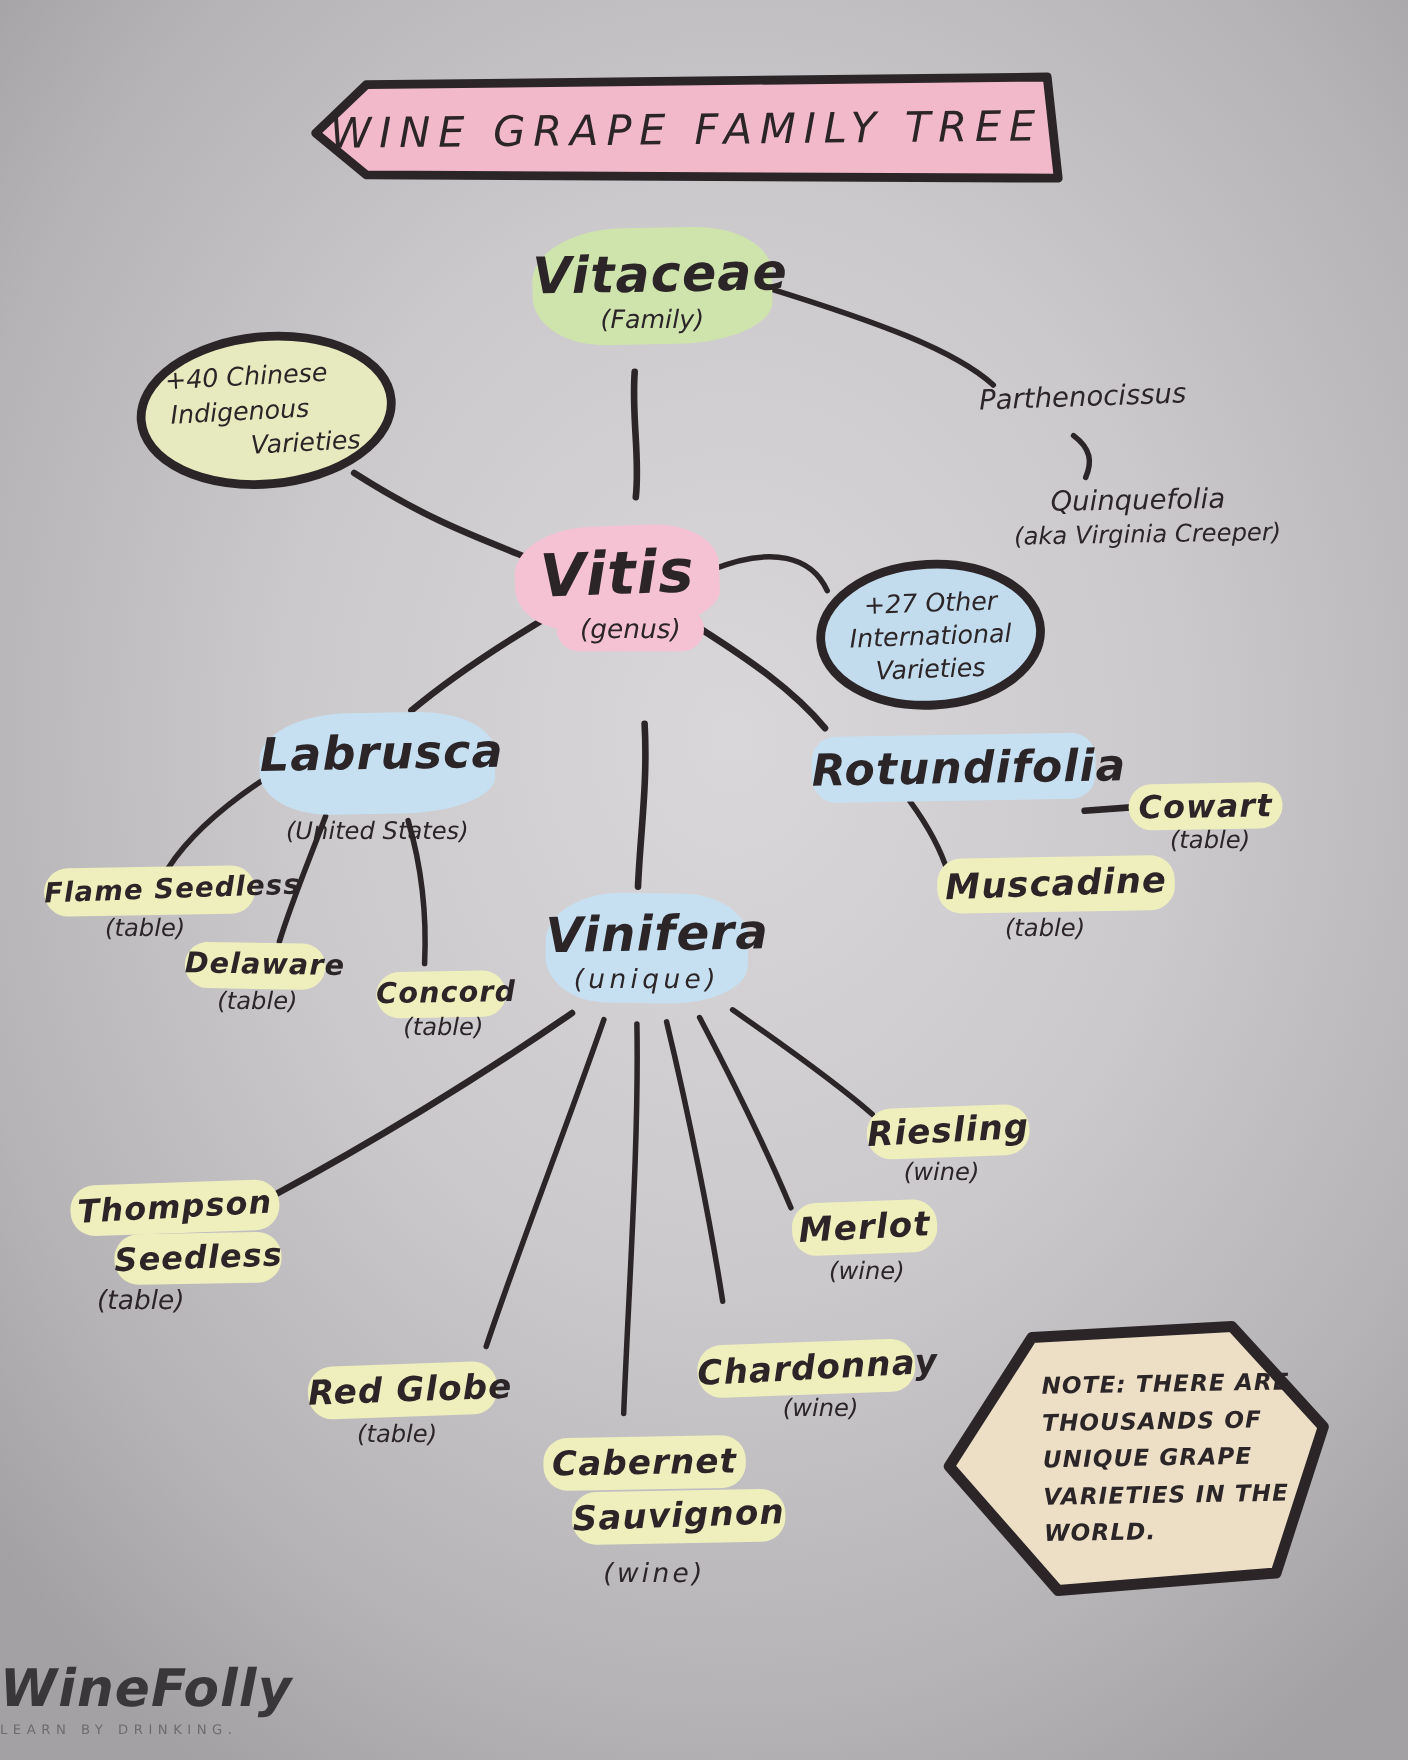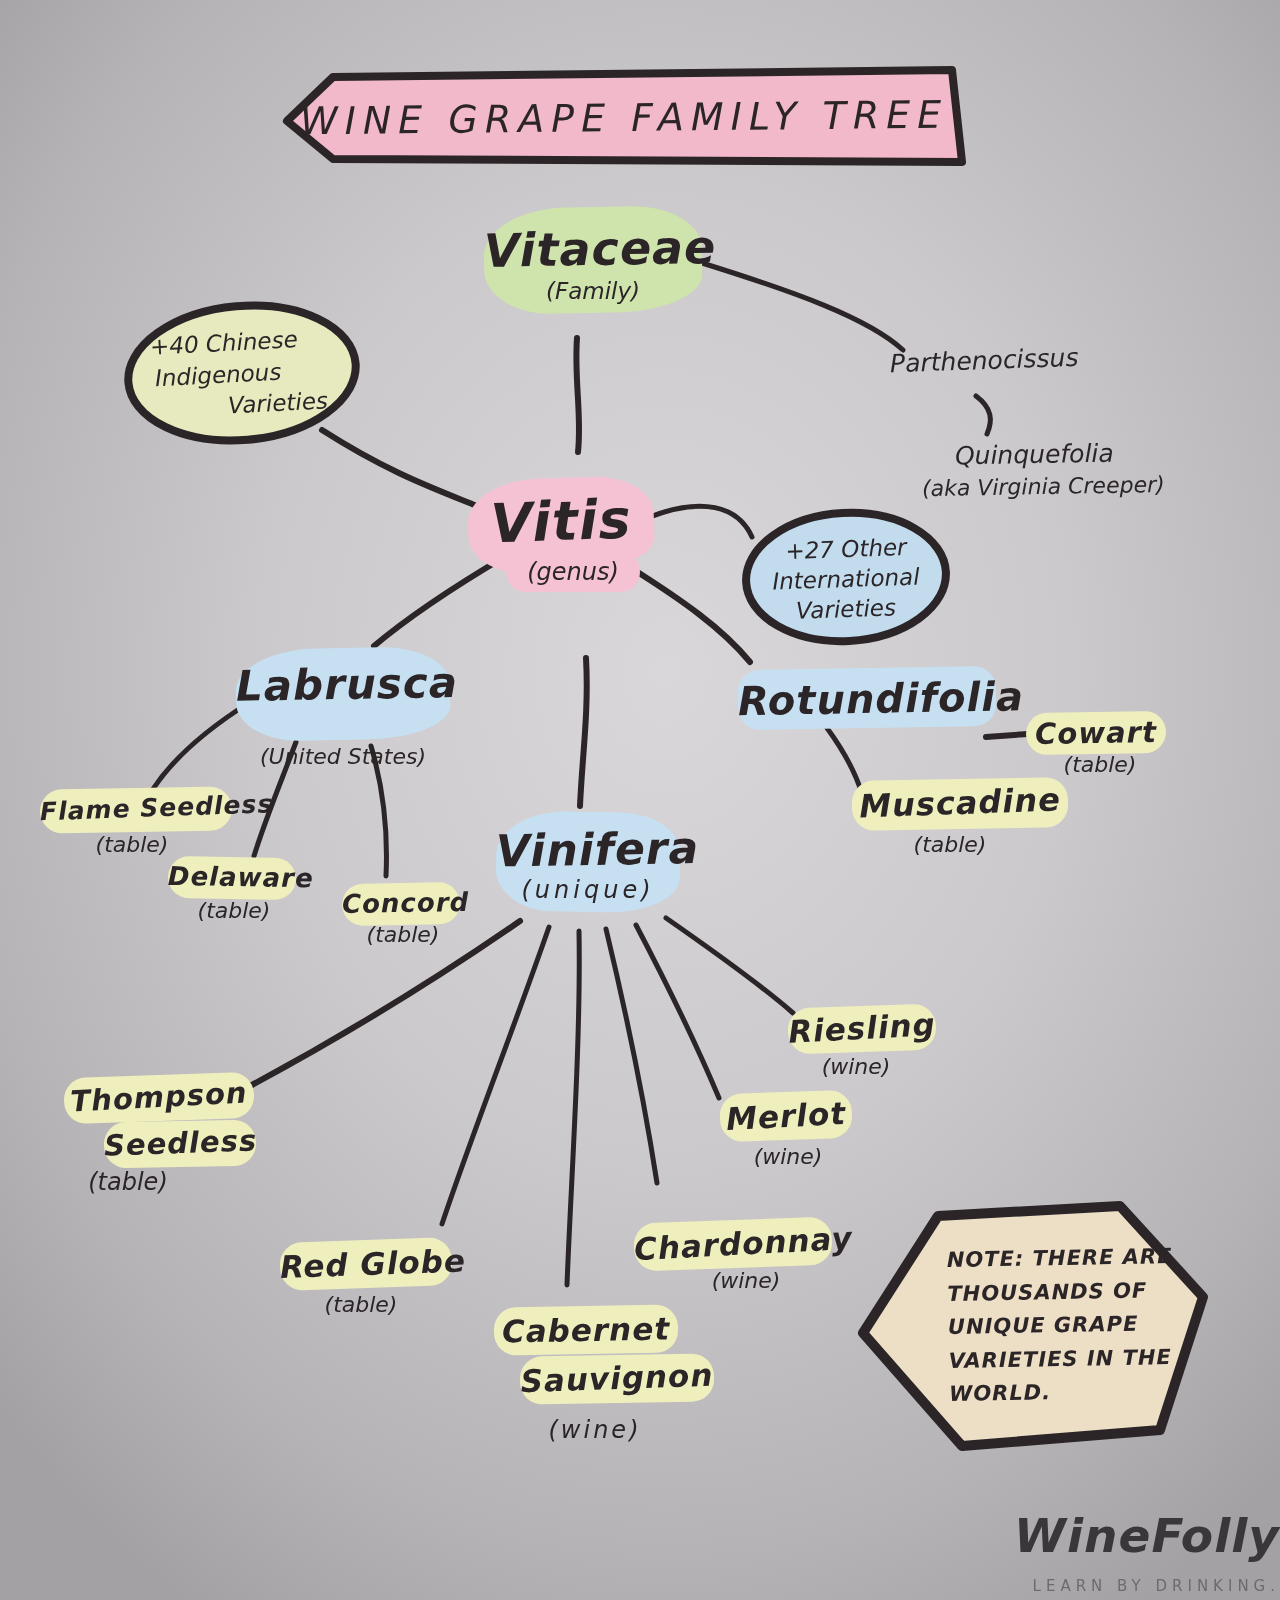--- a/index.html
+++ b/index.html
@@ -32,25 +32,25 @@
   .blob{border-radius:38% 32% 40% 30% / 45% 40% 35% 42%;}
   .pill{border-radius:22px;}
   .banner-text{
     text-transform:uppercase;letter-spacing:7px;font-weight:500;
     font-size:38px;font-style:italic;
   }
   .note-text{
     font-size:21px;line-height:1.6;letter-spacing:1px;
     text-transform:uppercase;font-weight:600;white-space:normal;font-style:italic;
   }
-  .footer{position:absolute;left:0;top:1508px;width:1280px;text-align:right;z-index:3;}
+  .footer{position:absolute;left:0;top:1508px;width:1280px;text-align:left;z-index:3;}
   .brand{font-size:47px;font-style:italic;color:#39373a;letter-spacing:1px;}
   .brand .w1{font-weight:600;}
   .brand .w2{font-weight:800;}
-  .tagline{font-size:15px;letter-spacing:5px;color:#6d6b6d;text-transform:uppercase;margin-top:14px;font-weight:500;}
+  .tagline{font-size:12px;letter-spacing:5px;color:#6d6b6d;text-transform:uppercase;margin-top:2px;font-weight:500;}
 </style>
 </head>
 <body>
 
 <div id="poster">
 
   <svg class="lines" width="1280" height="1600" viewBox="0 0 1280 1600">
 
     <polygon points="287,121 333,77 952,70 962,162 333,159" fill="var(--banner-pink)" stroke="var(--ink)" stroke-width="8" stroke-linejoin="round"></polygon>
 

